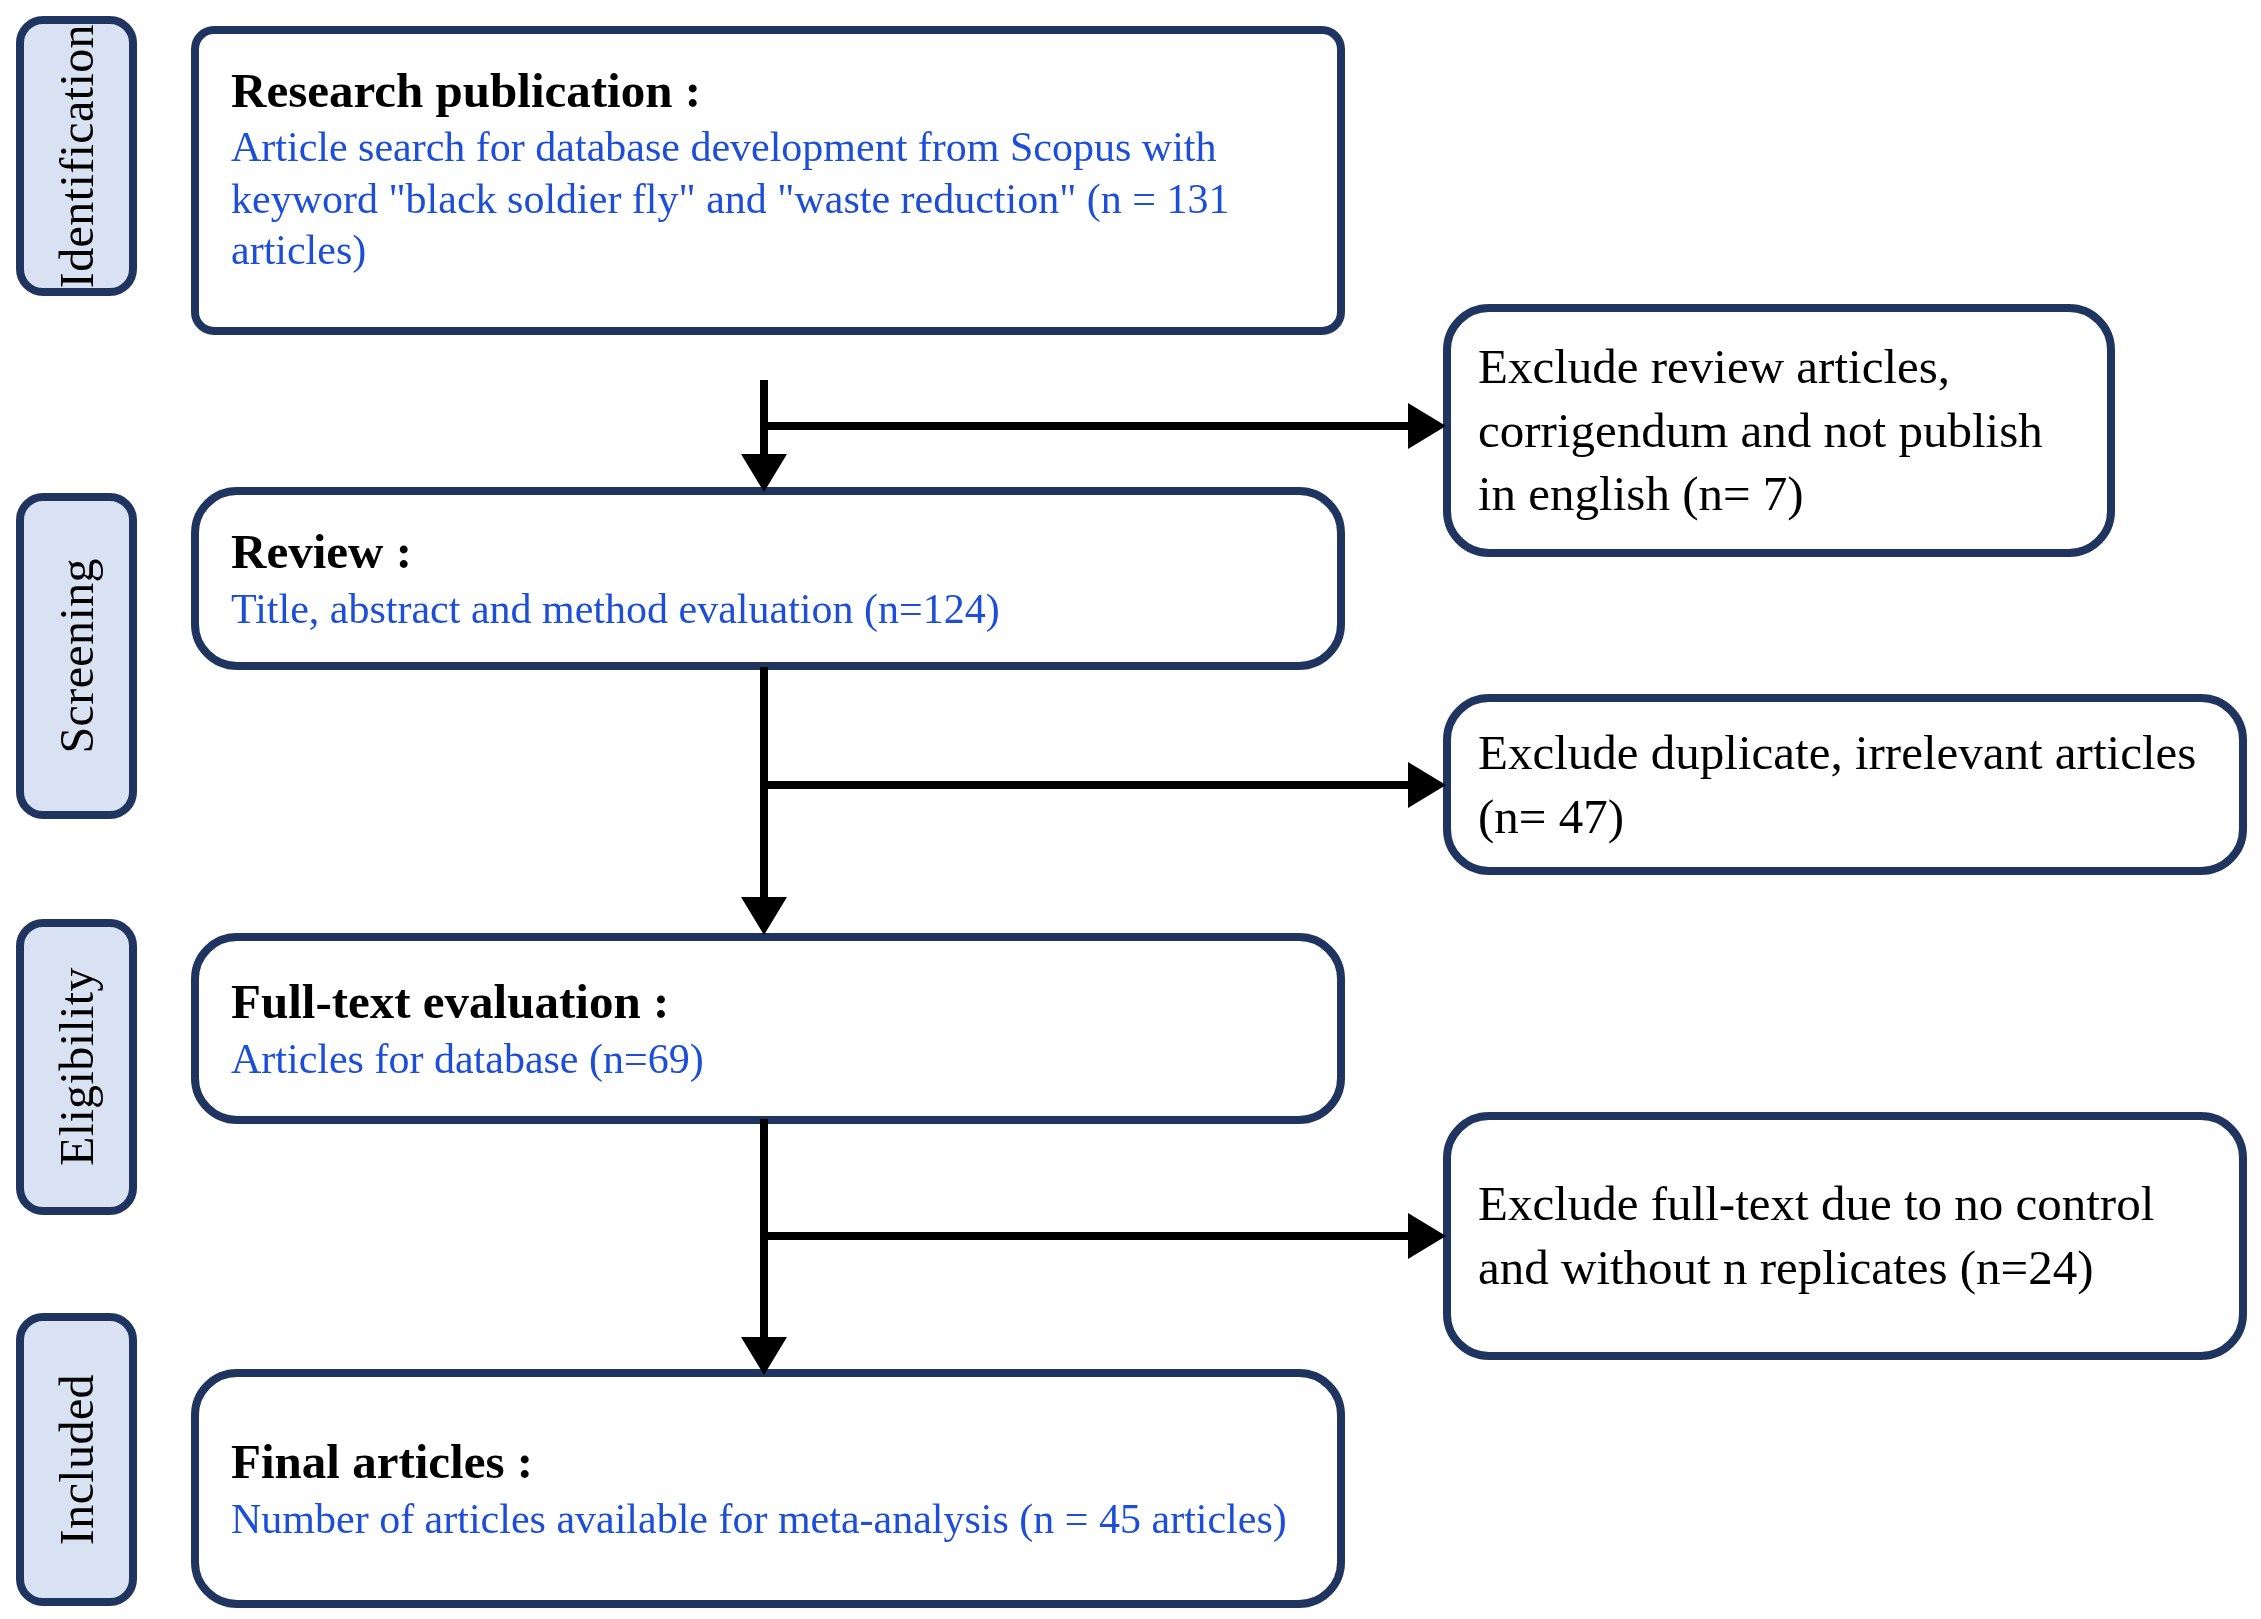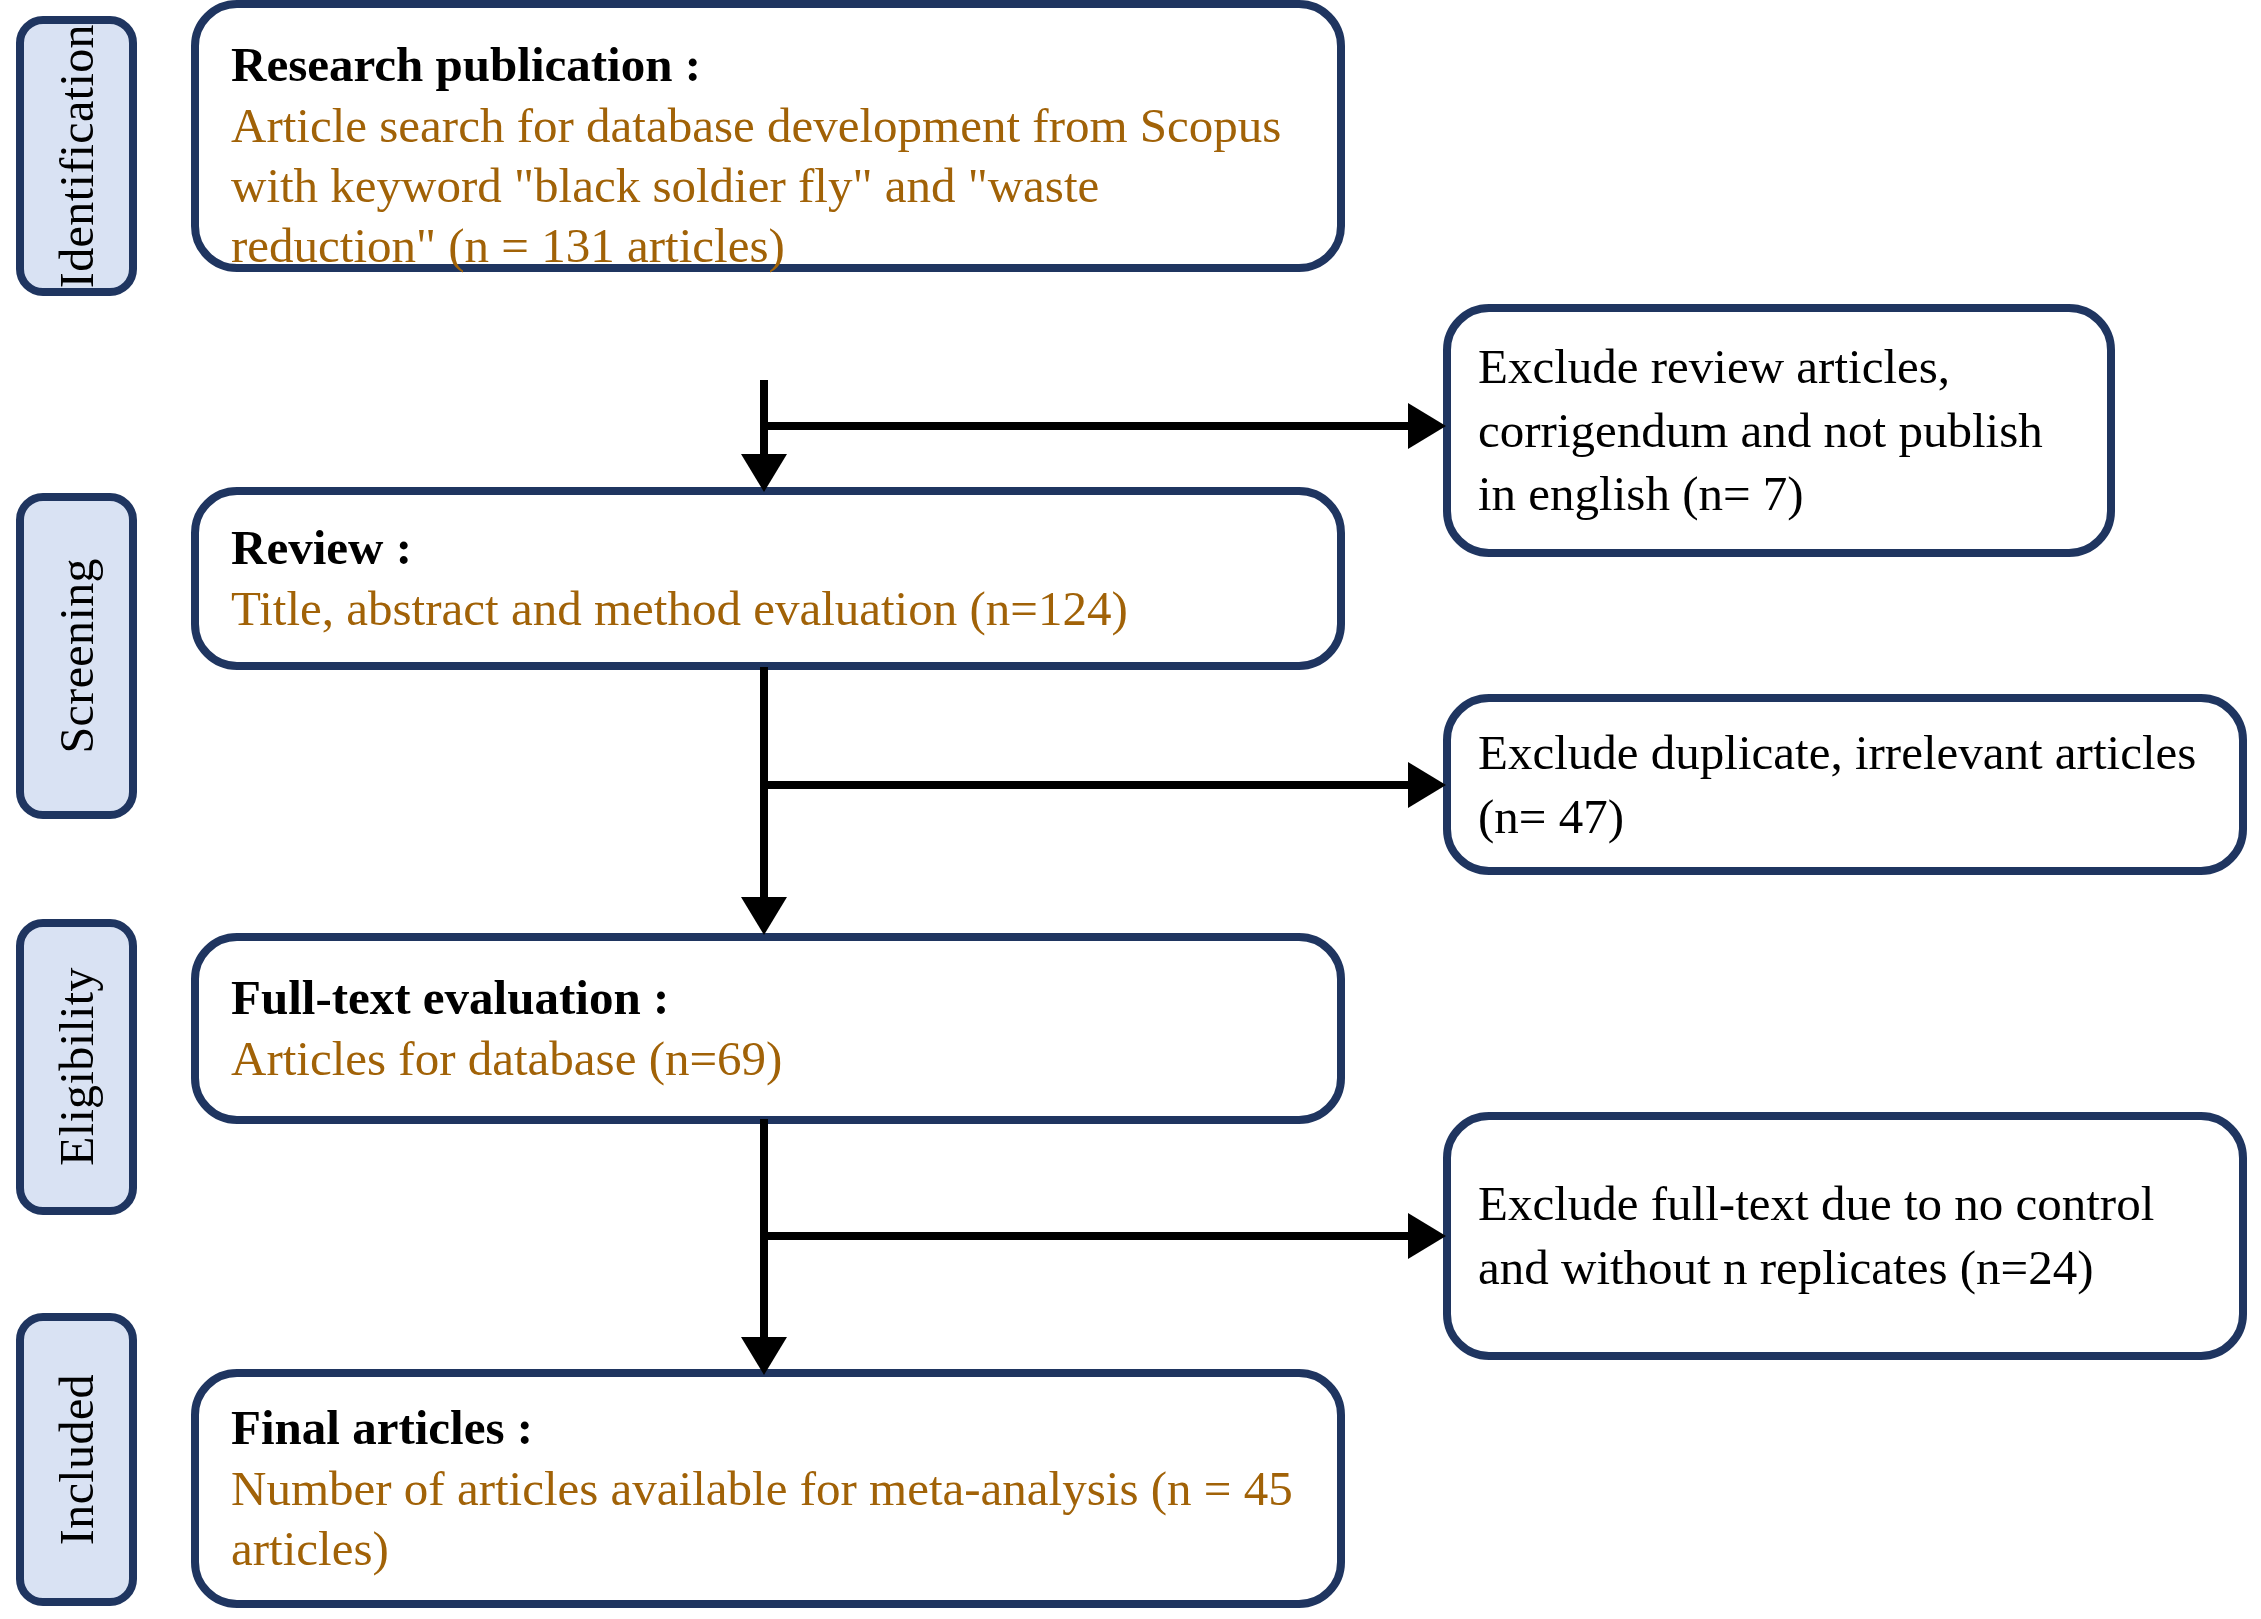--- a/index.html
+++ b/index.html
@@ -59,23 +59,23 @@
   }
   .flow-box .box-title {
     font-size: 49px;
     font-weight: bold;
     line-height: 1.22;
     color: #000000;
     margin: 0 0 1.6px 0;
     white-space: nowrap;
   }
   .flow-box .box-body {
-    font-size: 49px;
+    font-size: 42px;
     line-height: 1.22;
-    color: #a16207;
+    color: #1d4ed8;
     margin: 0;
     white-space: pre-line;
   }
 
   
   .exclude-box {
     position: absolute;
     box-sizing: border-box;
     background: #ffffff;
     border: 8.8px solid #1f3560;
@@ -135,21 +135,21 @@
   </div>
 
   <div class="stage-tab" style="left:16px; top:919px; width:121px; height:296px;">
     <span class="stage-label">Eligibility</span>
   </div>
 
   <div class="stage-tab" style="left:16px; top:1313px; width:121px; height:293px;">
     <span class="stage-label">Included</span>
   </div>
 
-  <div class="flow-box topaligned" style="left:191px; top:0; width:1154px; height:272px;">
+  <div class="flow-box topaligned" style="left:191px; top:26px; width:1154px; height:309px;border-radius:23px;">
     <p class="box-title">Research publication :</p>
     <p class="box-body">Article search for database development from Scopus with keyword "black soldier fly" and "waste reduction" (n = 131 articles)</p>
   </div>
 
   <div class="flow-box" style="left:191px; top:487px; width:1154px; height:183px;">
     <p class="box-title">Review :</p>
     <p class="box-body">Title, abstract and method evaluation (n=124)</p>
   </div>
 
   <div class="flow-box" style="left:191px; top:933px; width:1154px; height:191px;">

